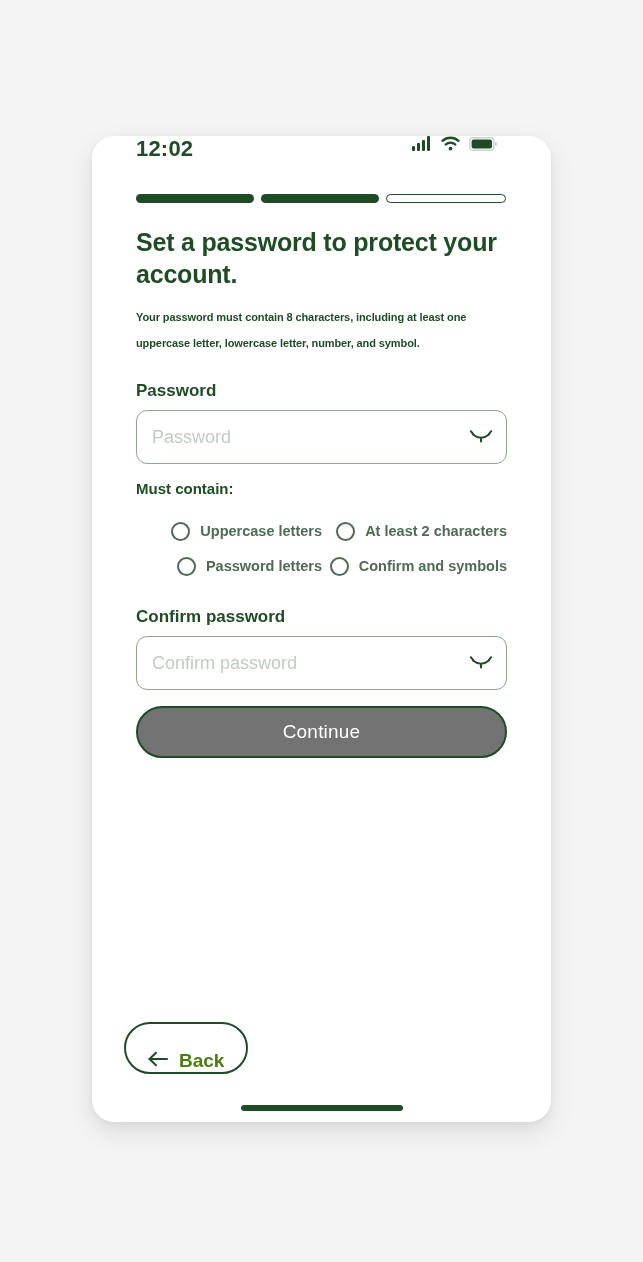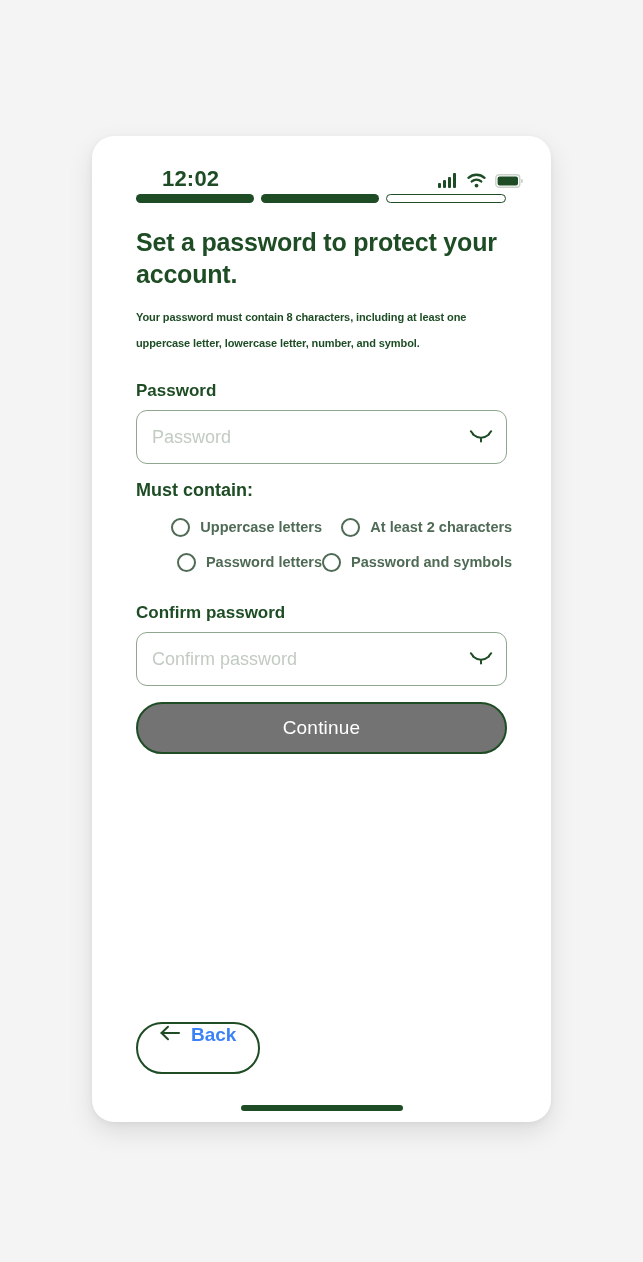--- a/index.html
+++ b/index.html
@@ -34,25 +34,24 @@
   }
 
   
   .statusbar {
     position: absolute;
     left: 0;
     top: 0;
     width: 449px;
     height: 56px;
     display: flex;
-    align-items: flex-end;
+    align-items: flex-start;
     justify-content: space-between;
     padding: 0 44px 0 44px;
     box-sizing: border-box;
-    margin-left: 26px;
   }
   .clock {
     font-size: 22px;
     font-weight: bold;
     color: #1e4d25;
     letter-spacing: 0.2px;
   }
   .status-icons {
     display: flex;
     align-items: center;
@@ -153,25 +152,25 @@
     align-items: center;
     justify-content: center;
     cursor: pointer;
     background: none;
     border: none;
     padding: 0;
   }
 
   
   .must-label {
-    font-size: 18px;
+    font-size: 15px;
     font-weight: bold;
     color: #1e4d25;
     margin-top: 16px;
-    margin-bottom: 10px;
+    margin-bottom: 18px;
   }
   .req-grid {
     display: grid;
     grid-template-columns: 186px 1fr;
     row-gap: 3px;
   }
   .req {
     display: flex;
     align-items: center;
     gap: 10px;
@@ -205,33 +204,33 @@
     font-family: "Liberation Sans", sans-serif;
     font-size: 19px;
     letter-spacing: 0.2px;
     box-sizing: border-box;
     cursor: default;
   }
 
   
   .back-btn {
     position: absolute;
-    left: 44px;
+    left: 32px;
     top: 886px;
     height: 52px;
     padding: 0 22px;
     border-radius: 26px;
     background: #ffffff;
     border: 2px solid #1e4d25;
-    color: #3b82f6;
+    color: #4d7c0f;
     font-family: "Liberation Sans", sans-serif;
     font-size: 19px;
     font-weight: bold;
     display: flex;
-    align-items: flex-start;
+    align-items: flex-end;
     gap: 10px;
     box-sizing: border-box;
     cursor: pointer;
   }
 
   
   .home-indicator {
     position: absolute;
     left: 50%;
     transform: translateX(-50%);
@@ -311,21 +310,21 @@
         <div class="req">
           <span class="req-circle"></span>
           <span class="req-text">At least 2 characters</span>
         </div>
         <div class="req">
           <span class="req-circle"></span>
           <span class="req-text">Password letters</span>
         </div>
         <div class="req">
           <span class="req-circle"></span>
-          <span class="req-text">Password and symbols</span>
+          <span class="req-text">Confirm and symbols</span>
         </div>
       </div>
 
       <div class="field-label">Confirm password</div>
       <div class="input-wrap">
         <input type="password" placeholder="Confirm password" style="">
         <button class="eye-btn">
           <span>
             <svg width="24" height="18" viewBox="0 0 24 18">
               <path d="M4 7.5 Q12 14 20 7.5" stroke="#1e4d25" stroke-width="2" fill="none" stroke-linecap="round"></path>

